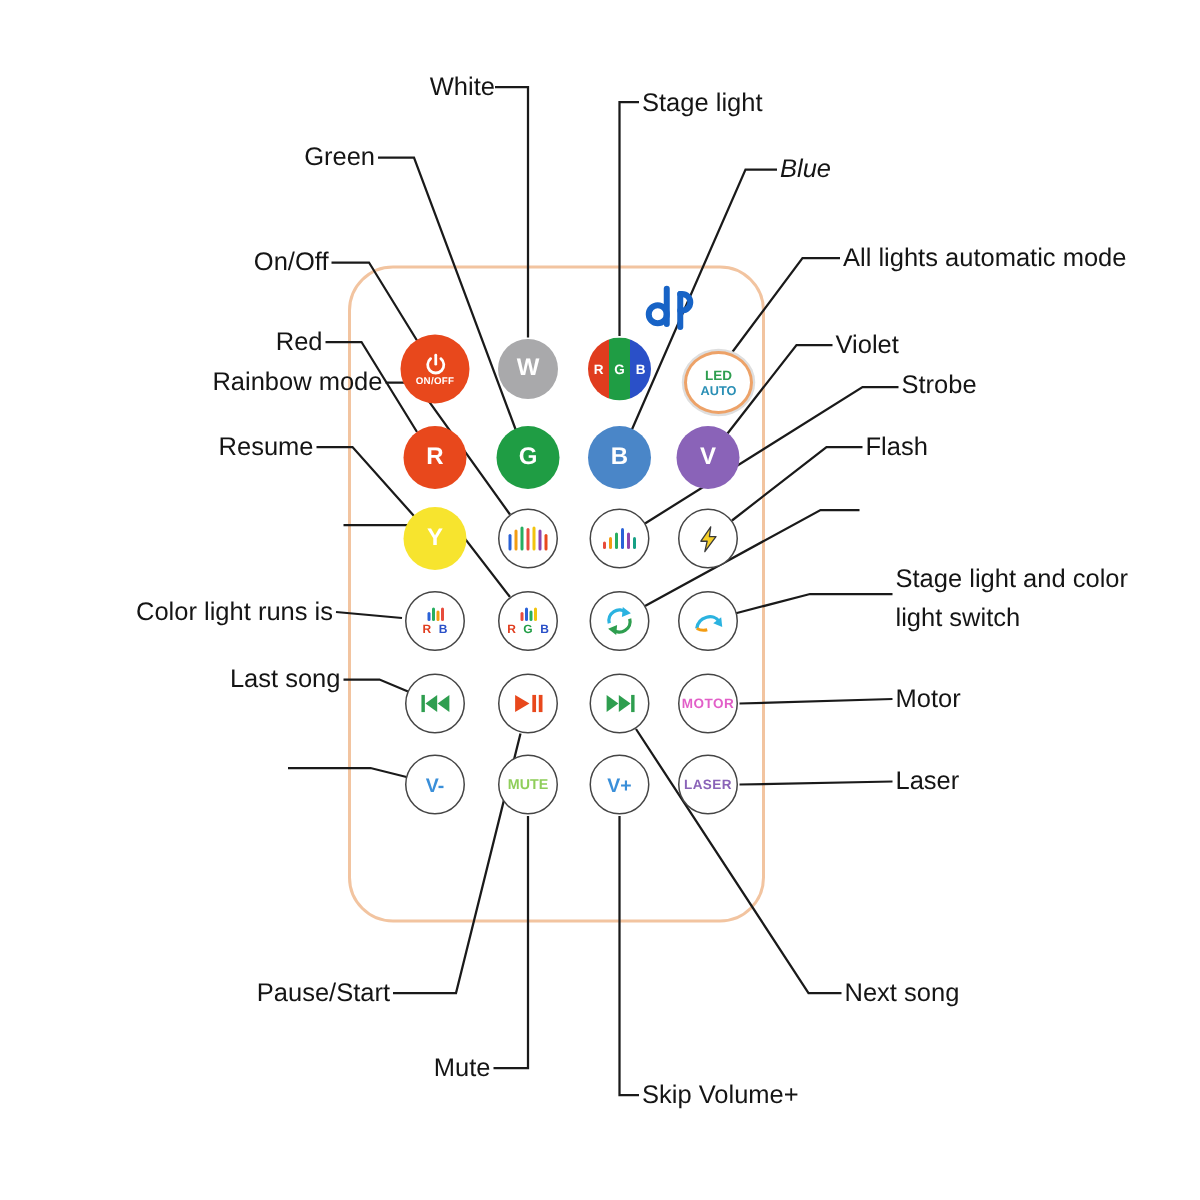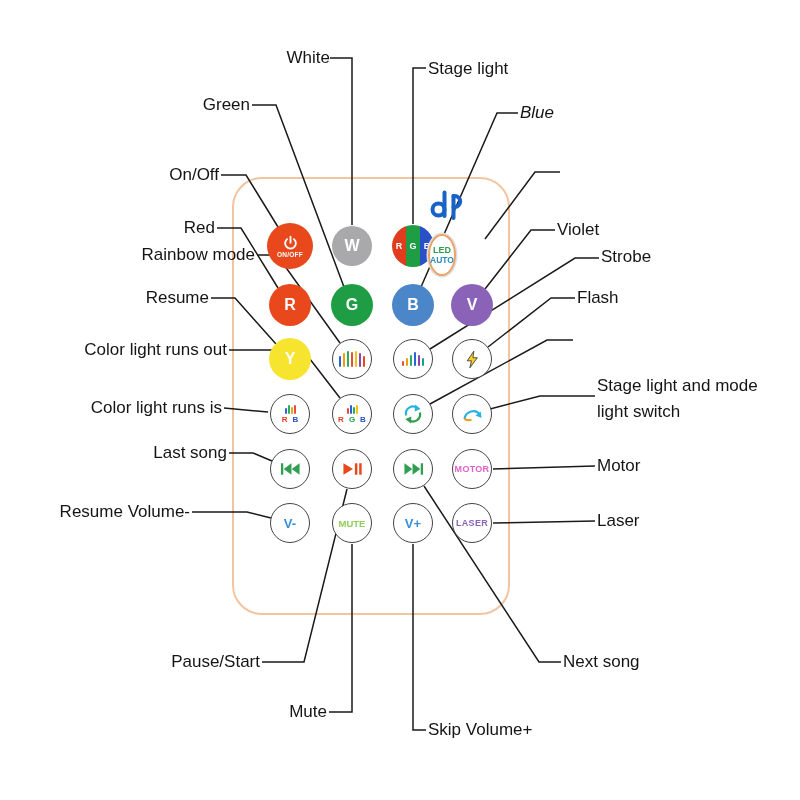--- a/index.html
+++ b/index.html
@@ -122,21 +122,21 @@
         </div>
       <div class="stripe s-g">
           <span>G</span>
         </div>
       <div class="stripe s-b">
           <span>B</span>
         </div>
     </div>
   </div>
 
-  <div class="btn ledauto" style="left:428px;top:234px;width:28px;height:42px;">
+  <div class="btn ledauto" style="left:456px;top:234px;width:46px;height:42px;">
     <span class="led-t">LED</span>
     <span class="auto-t">AUTO</span>
   </div>
 
   <div class="btn r-btn" style="left:269px;top:284px;width:42px;height:42px;">
     <span class="cap">R</span>
   </div>
   <div class="btn g-btn" style="left:331px;top:284px;width:42px;height:42px;">
     <span class="cap">G</span>
   </div>
@@ -264,31 +264,30 @@
   <div class="btn wht" style="left:452px;top:503px;width:40px;height:40px;">
     <span class="laser-t">LASER</span>
   </div>
 
   <div class="lbl" style="right:470px;top:48px;">White</div>
   <div class="lbl" style="right:550px;top:95px;">Green</div>
   <div class="lbl" style="right:581px;top:165px;">On/Off</div>
   <div class="lbl" style="right:585px;top:218px;">Red</div>
   <div class="lbl" style="right:545px;top:245px;">Rainbow mode</div>
   <div class="lbl" style="right:591px;top:288px;">Resume</div>
-  <div class="lbl" style="right:573px;top:340px;">Color light runs out</div>
   <div class="lbl" style="right:578px;top:398px;">Color light runs is</div>
   <div class="lbl" style="right:573px;top:443px;">Last song</div>
-  <div class="lbl" style="right:610px;top:502px;">Resume Volume-</div>
   <div class="lbl" style="right:540px;top:652px;">Pause/Start</div>
   <div class="lbl" style="right:473px;top:702px;">Mute</div>
 
   <div class="lbl" style="left:428px;top:59px;">Stage light</div>
   <div class="lbl" style="left:520px;top:103px;font-style:italic;">Blue</div>
+  <div class="lbl" style="left:562px;top:162px;">All lights automatic mode</div>
   <div class="lbl" style="left:557px;top:220px;text-align:center;">Violet</div>
   <div class="lbl" style="left:601px;top:247px;">Strobe</div>
   <div class="lbl" style="left:577px;top:288px;">Flash</div>
-  <div class="lbl wrap" style="left:597px;top:373px;">Stage light and mode light switch</div>
+  <div class="lbl wrap" style="left:597px;top:373px;">Stage light and color light switch</div>
   <div class="lbl" style="left:597px;top:456px;">Motor</div>
   <div class="lbl" style="left:597px;top:511px;">Laser</div>
   <div class="lbl" style="left:563px;top:652px;">Next song</div>
   <div class="lbl" style="left:428px;top:720px;">Skip Volume+</div>
 
 </div>
 
 </body></html>

